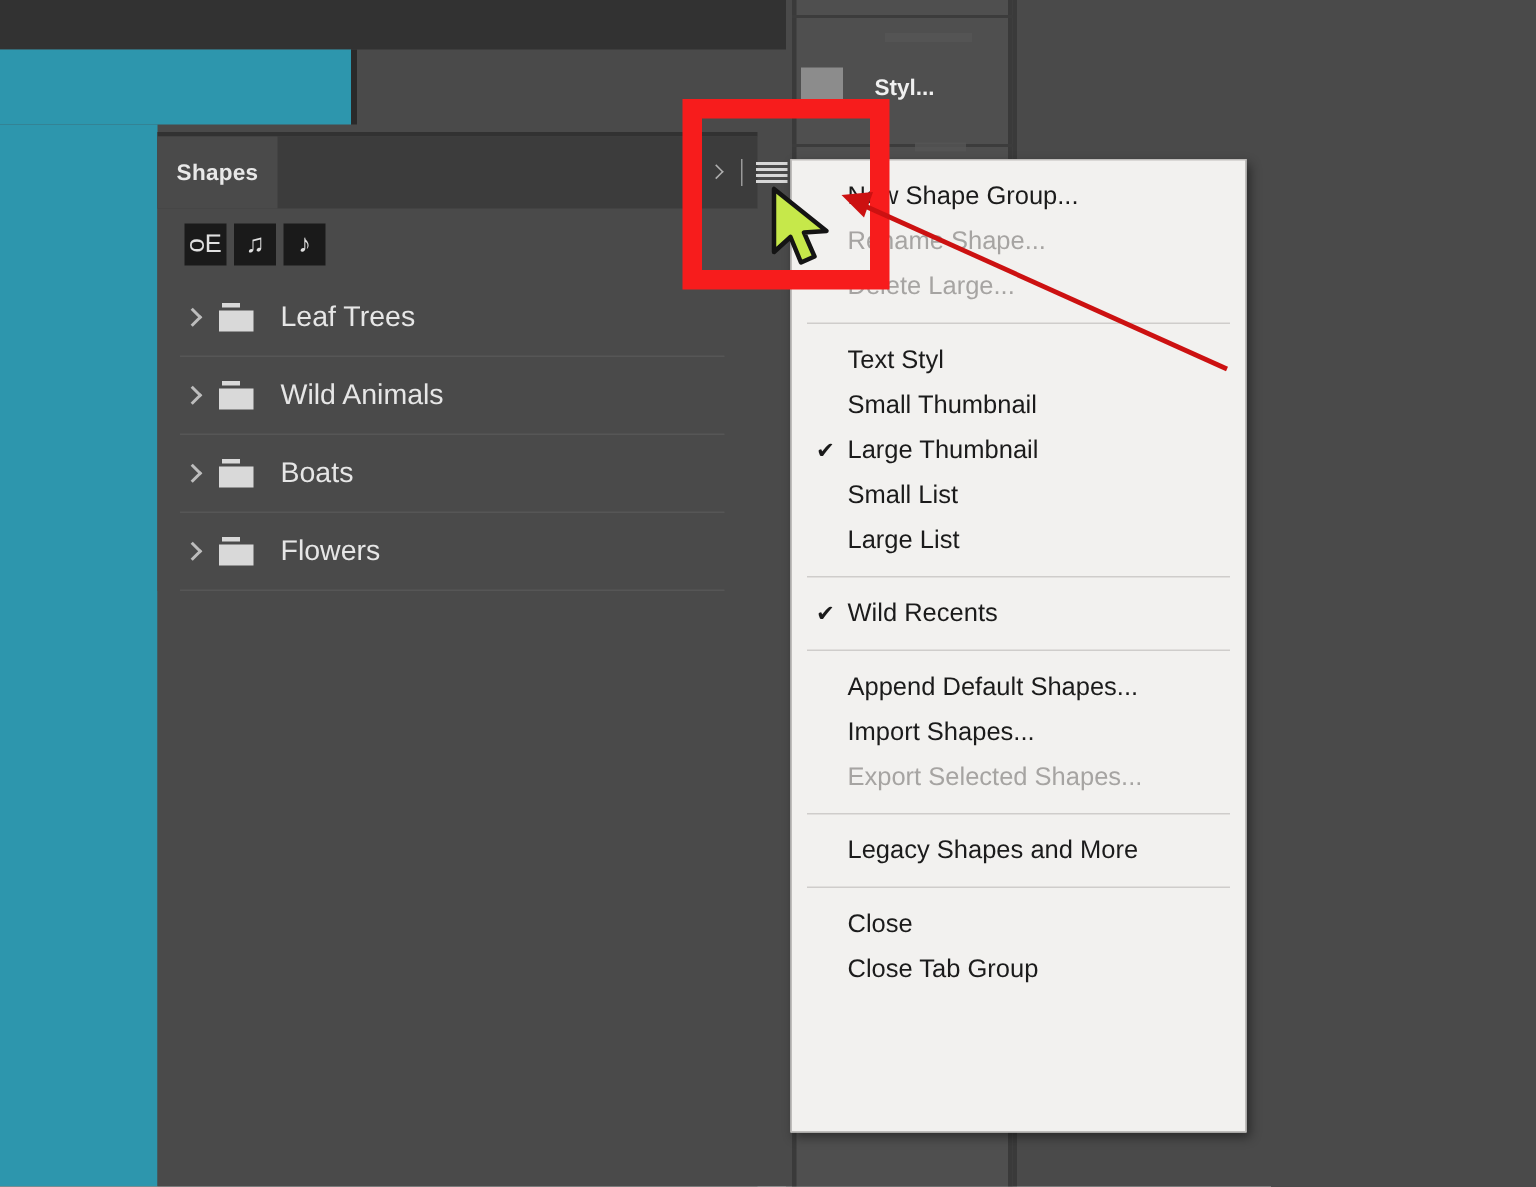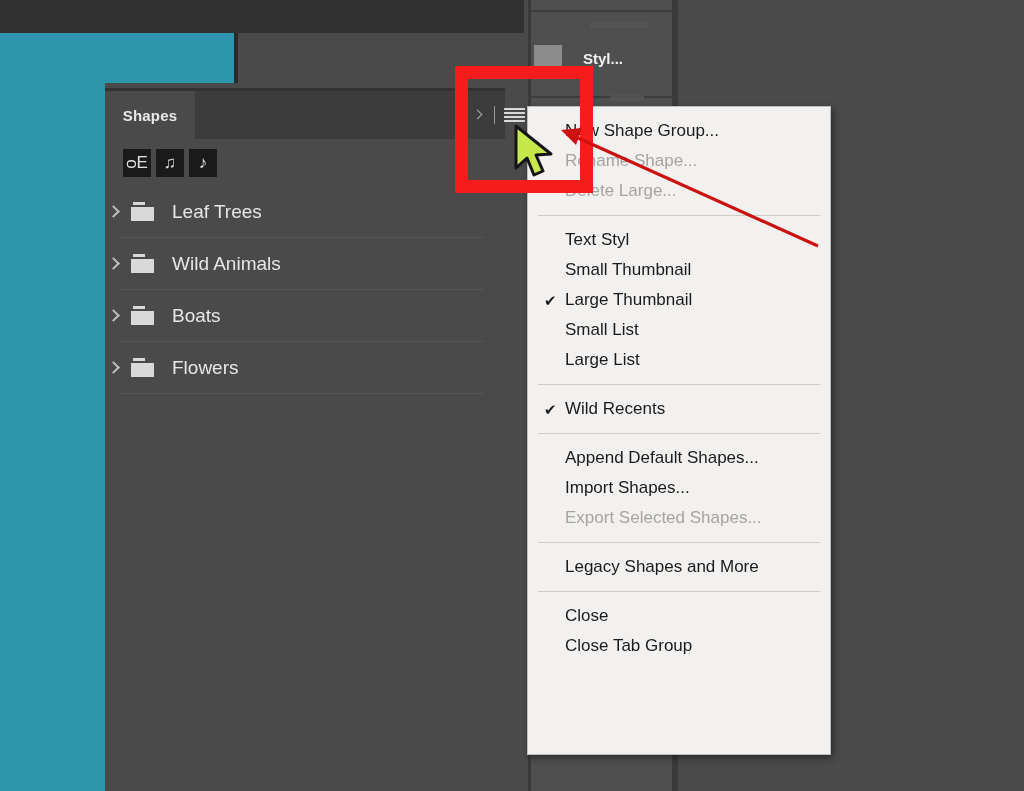--- a/index.html
+++ b/index.html
@@ -42,21 +42,21 @@
     background: #4a4a4a;
     border-top: 3px solid #323232;
   }
   .panel-tabbar {
     position: relative;
     height: 48px;
     background: #3c3c3c;
   }
   .tab-active {
     position: absolute; left: 0; top: 0;
-    width: 90px; height: 48px;
+    width: 80px; height: 48px;
     background: #4a4a4a;
     display: flex; align-items: center; justify-content: center;
   }
   .tab-active .tab-label {
     color: #e8e8e8;
     font-size: 15px;
     font-weight: bold;
     letter-spacing: .2px;
   }
   .tabbar-controls {
@@ -102,20 +102,21 @@
     color: #e0e0e0;
     font-size: 17px;
     line-height: 1;
   }
 
   
   .folder-list { background: #4a4a4a; }
   .folder-row {
     height: 52px;
     display: flex; align-items: center;
+    padding-left: 15px;
     position: relative;
   }
   .folder-row::after {
     content: "";
     position: absolute; left: 15px; right: 22px; bottom: 0;
     height: 1px; background: #565656;
   }
   .row-chevron {
     width: 20px; height: 20px; position: relative; flex: 0 0 20px;
   }

